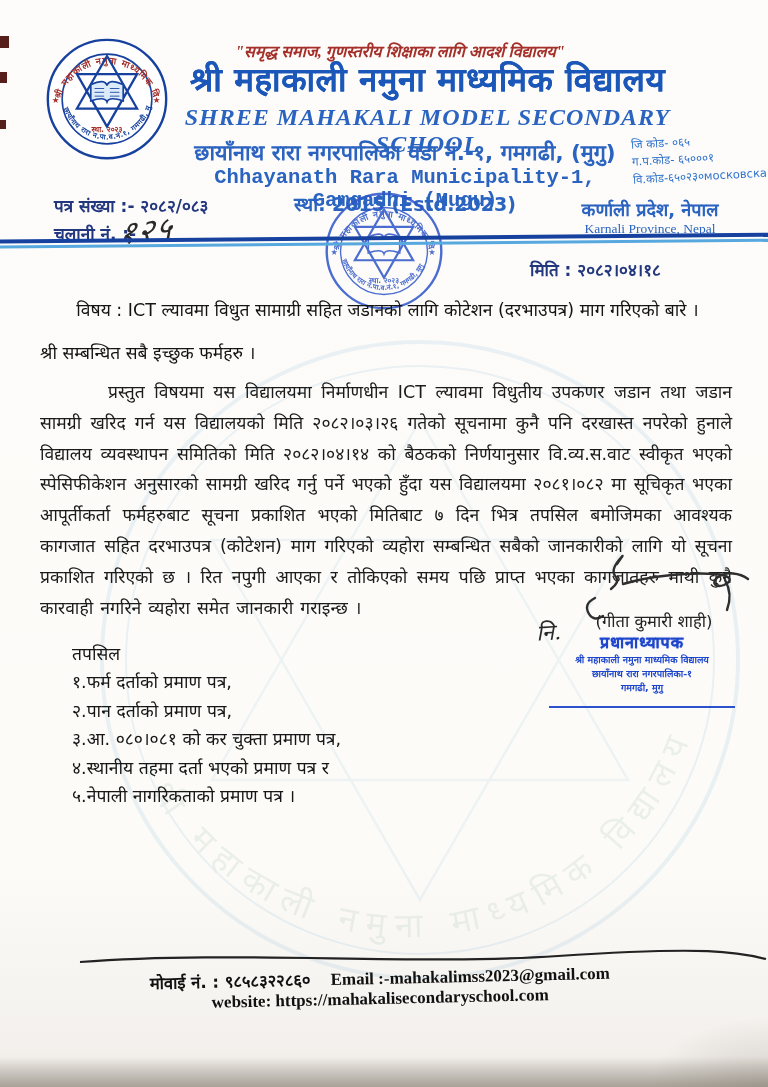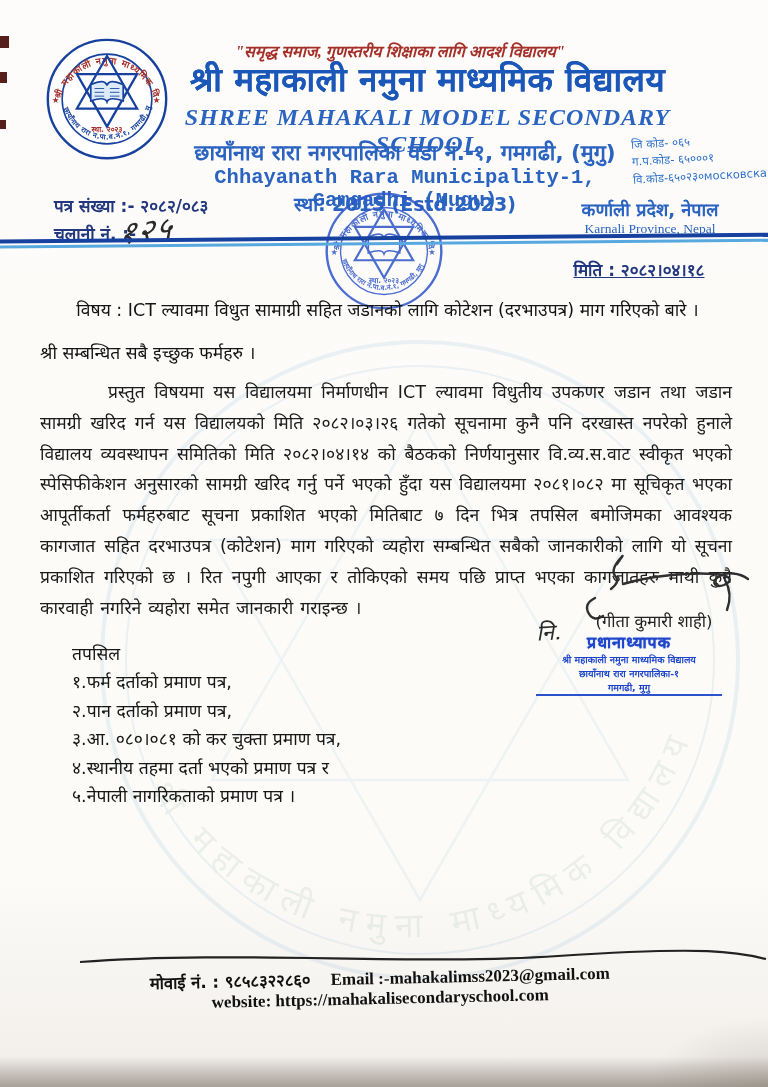--- a/index.html
+++ b/index.html
@@ -30,35 +30,35 @@
     font-family:"DejaVu Serif",serif;font-style:italic;
     transform:rotate(-7deg) skewX(-14deg);letter-spacing:2px;}
   .estd{left:285px;top:191px;width:240px;text-align:center;font-size:19px;
     color:#2a63c0;font-weight:600;}
   .province{left:545px;top:197px;width:210px;text-align:center;color:#2a63c0;}
   .province .np{font-size:18px;font-weight:600;}
   .province .en{font-family:"Liberation Serif",serif;font-size:13.5px;}
   .rule-wrap{left:-6px;top:236px;width:790px;transform:rotate(-0.5deg);}
   .rule-a{height:3.5px;background:#16419e;}
   .rule-b{height:2.5px;background:#57a8df;margin-top:2.5px;}
-  .miti{left:530px;top:258px;width:218px;text-align:center;font-size:17px;
-    color:#22377e;font-weight:600;text-decoration:underline;}
+  .miti{left:530px;top:258px;width:218px;text-align:left;font-size:17px;
+    color:#22377e;font-weight:600;}
   
   .subject{left:55px;top:297px;width:665px;text-align:center;font-size:17.5px;color:#141414;}
   .salutation{left:40px;top:340px;font-size:17.5px;color:#141414;}
   .body-par{left:40px;top:377px;width:692px;font-size:17.5px;line-height:1.76;
     text-align:justify;text-indent:68px;color:#1b1b1b;word-spacing:1.5px;}
   .tapasil-title{left:72px;top:641px;font-size:17.5px;color:#161616;}
   .tapasil-list{left:72px;top:668px;width:430px;font-size:17.5px;line-height:1.63;color:#161616;}
   
   .sig-name{left:556px;top:609px;width:196px;text-align:center;font-size:16.5px;color:#222;}
   .sig-ni{left:536px;top:616px;font-size:22px;font-style:italic;color:#2a2a2a;
     transform:rotate(-4deg);font-family:"DejaVu Serif",serif;}
-  .sig-stamp{left:536px;top:631px;width:186px;text-align:center;color:#1e46cc;
-    border-bottom:2px solid #2a52cc;padding-bottom:0;}
+  .sig-stamp{left:549px;top:631px;width:186px;text-align:center;color:#1e46cc;
+    border-bottom:2px solid #2a52cc;padding-bottom:12px;}
   .sig-stamp .t{font-size:16px;font-weight:700;letter-spacing:1px;
     text-shadow:0 0 1px #1e46cc;}
   .sig-stamp .s{font-size:9.5px;font-weight:700;line-height:1.45;}
   
   .footer-text{left:100px;top:966px;width:560px;text-align:center;
     transform:rotate(-1.3deg);color:#111;}
   .footer-row{display:flex;justify-content:center;gap:20px;align-items:baseline;}
   .f-np{font-size:16.5px;font-weight:700;}
   .f-en{font-family:"Liberation Serif",serif;font-size:17px;font-weight:700;}
   

